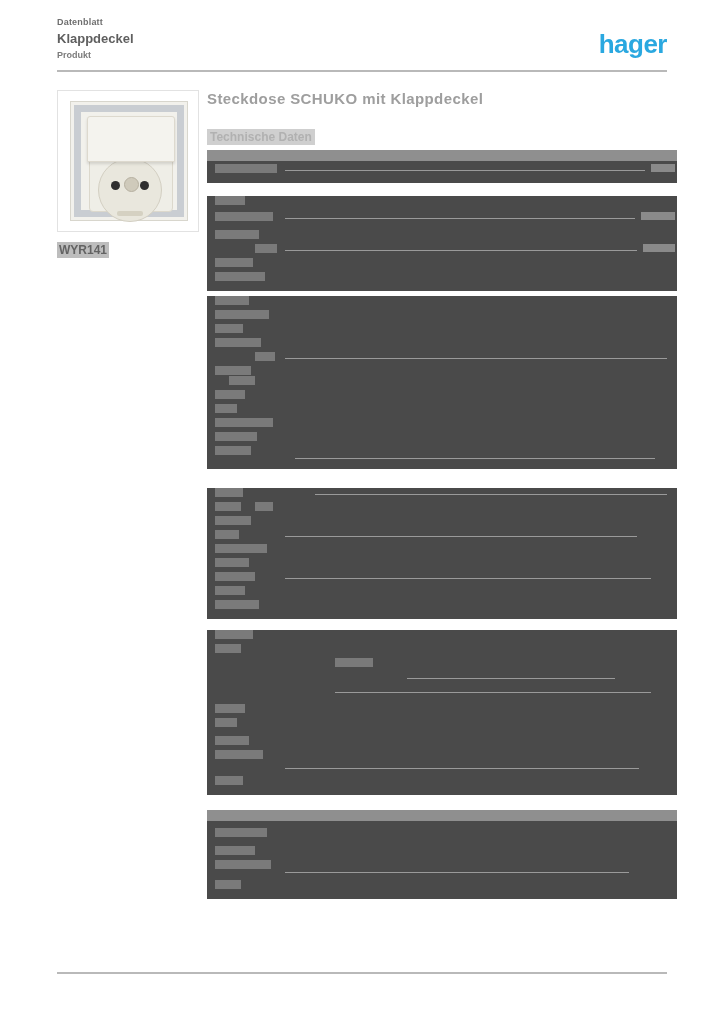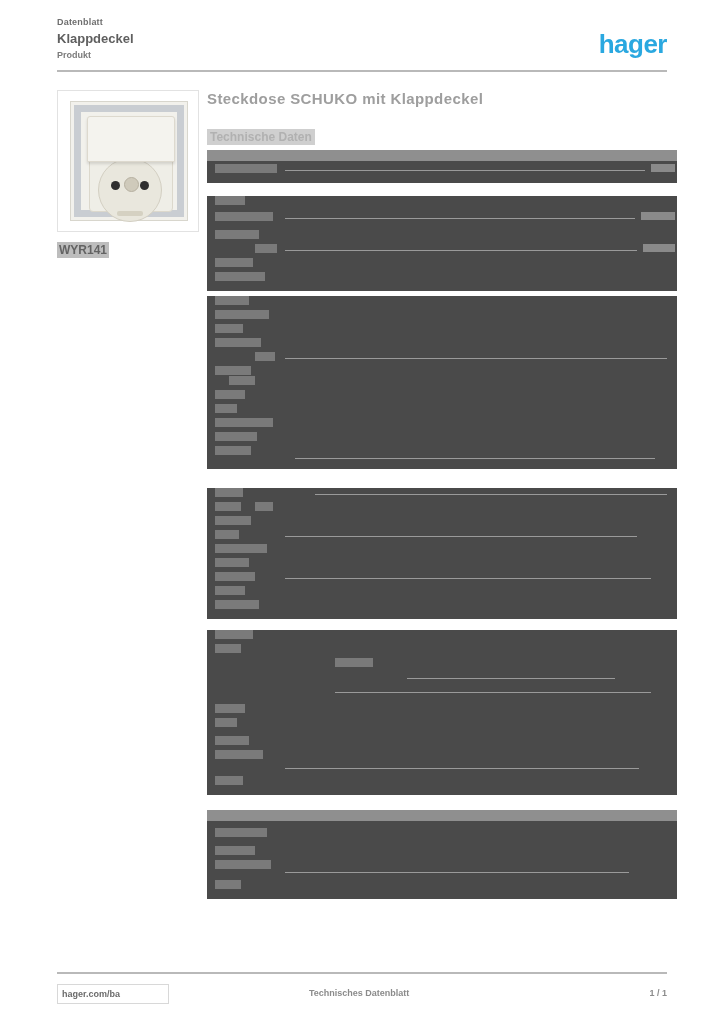--- a/index.html
+++ b/index.html
@@ -301,25 +301,20 @@
       <div class="socket-lid"></div>
     </div>
   </div>
   <div class="product-caption">WYR141</div>
 
   <div class="content-title">Steckdose SCHUKO mit Klappdeckel</div>
   <div class="content-subtitle">Technische Daten</div>
   <div id="content-blocks"></div>
 
   <div class="footer-rule"></div>
-  <div class="footer">
-    <div class="footer-url">hager.com/ba</div>
-    <div class="footer-center">Technisches Datenblatt</div>
-    <div class="footer-right">1 / 1</div>
-  </div>
 <div class="block" style="top: 150px; width: 470px; height: 33px;">
       <div class="sectionhead" style="left: 0px; top: 0px; width: 470px;"></div>
       <div class="rowlabel" style="left: 8px; top: 14px; width: 62px;"></div>
       <div class="rowline" style="left: 78px; top: 20px; width: 360px;"></div>
       <div class="rowval" style="left: 444px; top: 14px; width: 24px;"></div>
     </div>
     <div class="block" style="top: 196px; width: 470px; height: 95px;">
       <div class="rowlabel" style="left: 8px; top: 0px; width: 30px;"></div>
       <div class="rowlabel" style="left: 8px; top: 16px; width: 58px;"></div>
       <div class="rowline" style="left: 78px; top: 22px; width: 350px;"></div>

